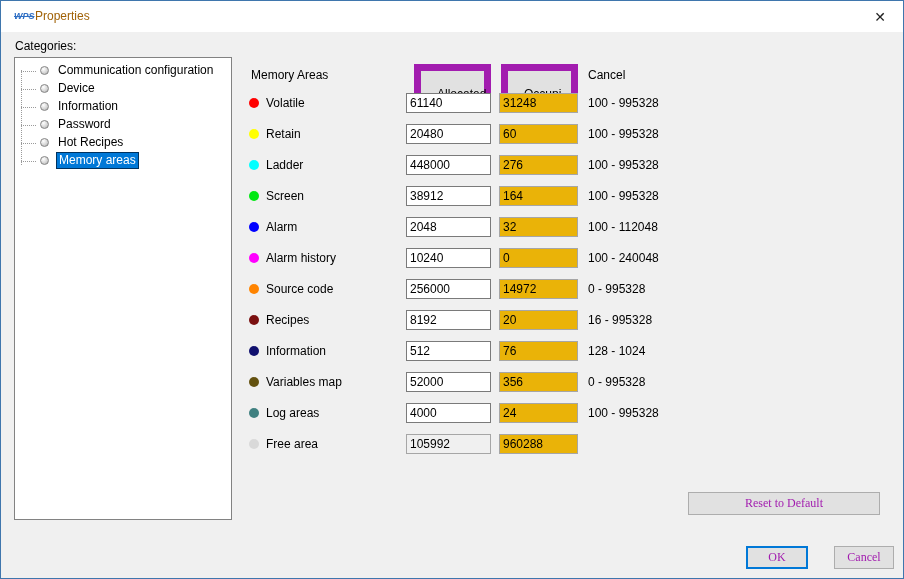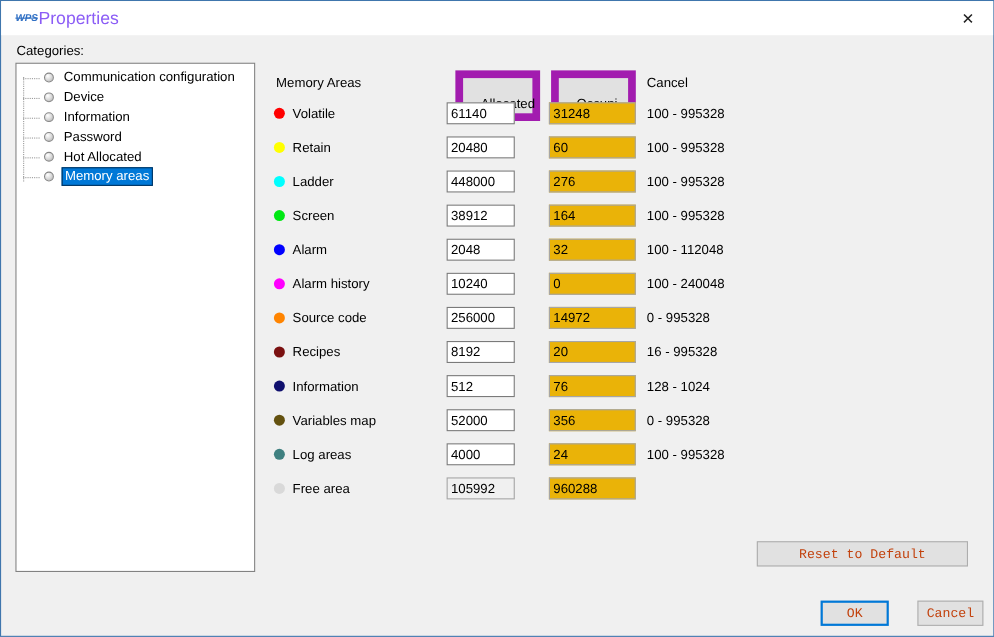--- a/index.html
+++ b/index.html
@@ -6,21 +6,21 @@
   *{box-sizing:border-box;}
   .window{
     position:relative;width:904px;height:579px;
     border:1px solid #3f76ad;background:#f0f0f0;
     font-family:"Liberation Sans",sans-serif;font-size:12px;color:#000;
     overflow:hidden;
   }
   .titlebar{position:absolute;left:0;top:0;width:100%;height:31px;background:#ffffff;}
   .wps-logo{position:absolute;left:13px;top:10px;font-size:9px;font-weight:bold;font-style:italic;
     color:#2f6fc4;letter-spacing:0px;text-decoration:line-through;}
-  .win-title{position:absolute;left:34px;top:8px;font-size:16px;color:#8b5cf6;}
+  .win-title{position:absolute;left:34px;top:8px;font-size:12px;color:#a16207;}
   .close-btn{position:absolute;right:0;top:0;width:46px;height:31px;display:flex;
     align-items:center;justify-content:center;font-size:14px;color:#222;cursor:pointer;}
   .cat-label{position:absolute;left:14px;top:38px;}
   .listbox{position:absolute;left:13px;top:56px;width:218px;height:463px;
     background:#fff;border:1px solid #828282;padding-top:4px;overflow:hidden;}
   .tree{position:relative;}
   .vline{position:absolute;left:6px;top:8px;height:95px;border-left:1px dotted #9a9a9a;}
   .titem{position:relative;height:18px;line-height:17px;padding-left:41px;white-space:nowrap;cursor:default;}
   .titem::before{content:"";position:absolute;left:6px;top:9px;width:15px;border-top:1px dotted #9a9a9a;}
   .bullet{position:absolute;left:25px;top:4px;width:9px;height:9px;border-radius:50%;
@@ -31,26 +31,26 @@
   .limits-hdr{position:absolute;left:587px;top:67px;}
   .hdr-btn{position:absolute;top:63px;height:21px;background:#e1e1e1;border:7px solid #a21caf;
     font-family:"Liberation Sans",sans-serif;font-size:12px;color:#000;padding:16px;cursor:pointer;}
   .hdr-btn.alloc{left:413px;width:77px;}
   .hdr-btn.occ{left:500px;width:77px;}
   .mrow{position:absolute;left:0;width:904px;height:31px;}
   .dot{position:absolute;left:248px;top:11px;width:10px;height:10px;border-radius:50%;}
   .mname{position:absolute;left:265px;top:9px;white-space:nowrap;}
   .mrow input{position:absolute;top:6px;height:20px;font-family:"Liberation Sans",sans-serif;
     font-size:12px;padding:0 3px;}
-  .alloc-in{left:405px;width:62px;background:#fff;border:1px solid #7a7a7a;}
+  .alloc-in{left:405px;width:85px;background:#fff;border:1px solid #7a7a7a;}
   .occ-in{left:498px;width:79px;background:#eab308;border:1px solid #a6a6a6;color:#000;}
   .alloc-in.ro{background:#f0f0f0;border:1px solid #a6a6a6;}
   .mlimits{position:absolute;left:587px;top:9px;white-space:nowrap;}
   .btn{position:absolute;background:#e1e1e1;border:1px solid #adadad;
-    font-family:Liberation Mono, monospace;font-size:12px;color:#c2410c;cursor:pointer;}
+    font-family:Liberation Serif, serif;font-size:12px;color:#a21caf;cursor:pointer;}
   .reset-btn{left:687px;top:491px;width:192px;height:23px;}
   .ok-btn{left:745px;top:545px;width:62px;height:23px;border:2px solid #0078d7;}
   .cancel-btn{left:833px;top:545px;width:60px;height:23px;}
 </style>
 </head>
 <body>
 
 <div class="window">
   <div class="titlebar">
     <span class="wps-logo">WPS</span>
@@ -60,21 +60,21 @@
 
   <div class="cat-label">Categories:</div>
 
   <div class="listbox">
     <div class="tree" id="tree">
       <div class="vline"></div>
     <div class="titem"><span class="bullet"></span><span class="tlabel">Communication configuration</span></div>
         <div class="titem"><span class="bullet"></span><span class="tlabel">Device</span></div>
         <div class="titem"><span class="bullet"></span><span class="tlabel">Information</span></div>
         <div class="titem"><span class="bullet"></span><span class="tlabel">Password</span></div>
-        <div class="titem"><span class="bullet"></span><span class="tlabel">Hot Allocated</span></div>
+        <div class="titem"><span class="bullet"></span><span class="tlabel">Hot Recipes</span></div>
         <div class="titem selected"><span class="bullet"></span><span class="tlabel">Memory areas</span></div>
       </div>
   </div>
 
   <div class="mem-label">Memory Areas</div>
   <button class="hdr-btn alloc">Allocated</button>
   <button class="hdr-btn occ">Occupi...</button>
   <div class="limits-hdr">Cancel</div>
 
   <div id="rows">

